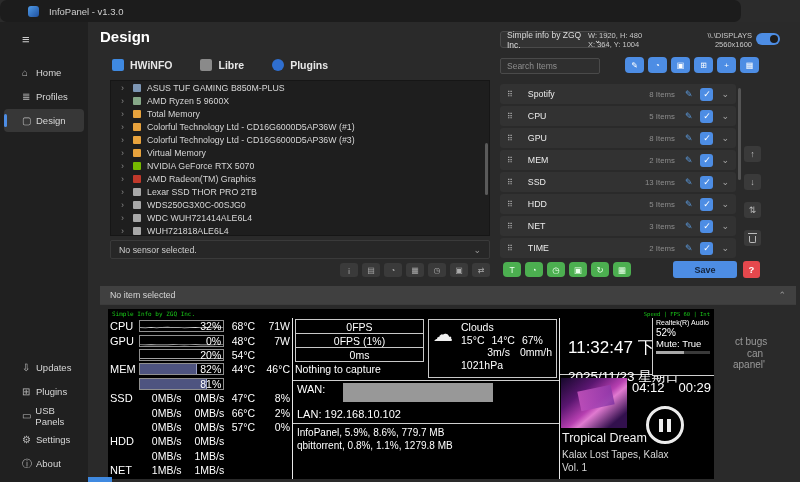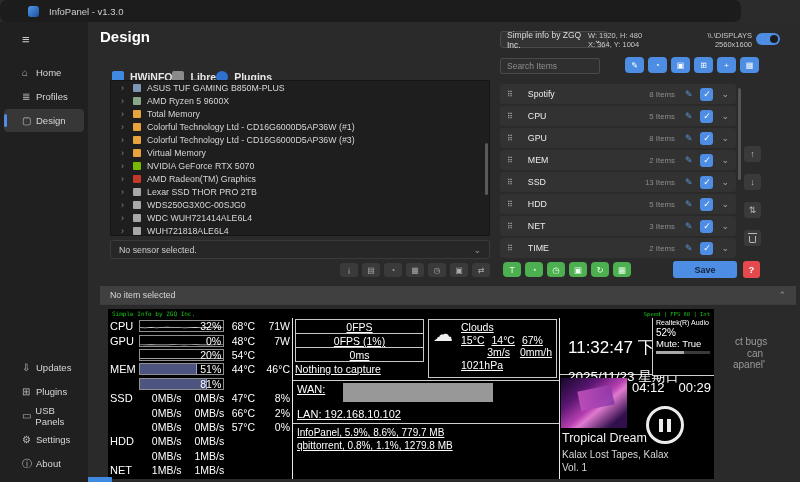--- a/index.html
+++ b/index.html
@@ -18,21 +18,21 @@
   .nav-item { position:relative; display:flex; align-items:center; height:23px; margin:1px 4px; padding-left:18px; border-radius:4px; font-size:9.5px; color:#d8d8d8; cursor:pointer; }
   .nav-item .nav-glyph { width:14px; font-size:10px; color:#bbb; }
   .nav-item.selected { background:#373737; }
   .nav-item.selected::before { content:""; position:absolute; left:0; top:5px; bottom:5px; width:3px; border-radius:2px; background:#4d8de4; }
   .nav-bottom { position:absolute; left:0; bottom:6px; width:88px; }
 
   
   .main { position:absolute; left:88px; top:22px; width:712px; height:460px; background:#2a2a2a; }
   .page-title { position:absolute; left:12px; top:6px; font-size:15px; font-weight:bold; color:#fff; }
 
-  .tabs { position:absolute; left:24px; top:49px; display:flex; }
+  .tabs { position:absolute; left:24px; top:37px; display:flex; gap:28px; }
   .tab { display:flex; align-items:center; gap:6px; font-size:10.5px; font-weight:bold; color:#e8e8e8; cursor:pointer; }
   .tab-icon { width:12px; height:12px; border-radius:2px; display:inline-block; }
 
   
   .tree { position:absolute; left:22px; top:58px; width:380px; height:156px; background:#1e1e1e; border:1px solid #161616; overflow:hidden; }
   .tree-row { display:flex; align-items:center; height:13px; padding-left:10px; font-size:8.8px; color:#d6d6d6; cursor:pointer; }
   .tree-chevron { width:12px; color:#888; font-size:9px; }
   .tree-icn { width:8px; height:8px; border-radius:1px; margin-right:6px; display:inline-block; }
   .tree-thumb { position:absolute; right:1px; top:62px; width:3px; height:52px; background:#5a5a5a; border-radius:2px; }
 
@@ -92,21 +92,21 @@
   .srow { display:flex; align-items:center; height:14.4px; font-size:10.5px; }
   .slabel { width:30px; font-size:11px; }
   .sbox { position:relative; width:88px; height:12px; border:1px solid #8f8f8f; }
   .sbox svg { position:absolute; inset:0; width:100%; height:100%; }
   .sbox .fill { position:absolute; left:0; top:0; bottom:0; background:#4e5480; border-right:1px solid #9aa0c8; }
   .sval { position:absolute; right:2px; top:-1px; font-size:10.5px; font-weight:normal; }
   .scola,.scolb { width:44px; text-align:right; }
   .st1 { width:32px; text-align:right; }
   .st2 { width:36px; text-align:right; }
 
-  .pv-mid { width:267px; border-right:1px solid #e8e8e8; display:flex; flex-direction:column;text-decoration:underline; }
+  .pv-mid { width:267px; border-right:1px solid #e8e8e8; display:flex; flex-direction:column; }
   .pv-mid-top { display:flex; height:63px; border-bottom:1px solid #cfcfcf; }
   .capture-box { width:133px; padding:1px 2px; }
   .cap-row { height:15px; border:1px solid #c8c8c8; margin-bottom:-1px; font-size:10.5px; text-align:center; line-height:14px; }
   .capture-note { font-size:10.5px; margin-top:2px; }
   .weather-box { flex:1; border:1px solid #c8c8c8; margin:1px 2px 2px 2px; position:relative; padding:1px 4px 0 32px; font-size:10.5px; line-height:12.5px; }
   .cloud-icon { position:absolute; left:4px; top:8px; font-size:20px; color:#f0f0f0; }
   .w-line2 span { margin-right:7px; }
   .w-line3 { text-align:right; } .w-line3 span { margin-left:10px; }
   .pv-test { height:17px; border-bottom:1px solid #cfcfcf; font-size:11px; padding:2px 4px 0; }
   .pv-wan { height:26px; padding:2px 4px 0; font-size:11px; display:flex; align-items:flex-start; gap:18px; }
@@ -486,21 +486,21 @@
                 </svg>
                 <b class="sval">20%</b>
               </span>
               <span class="st1">54°C</span>
               <span class="st2"></span>
             </div>
             <div class="srow">
               <span class="slabel">MEM</span>
               <span class="sbox">
                 <i class="fill" style="width: 68%;"></i>
-                <b class="sval">51%</b>
+                <b class="sval">82%</b>
               </span>
               <span class="st1">44°C</span>
               <span class="st2">46°C</span>
             </div>
             <div class="srow">
               <span class="slabel"></span>
               <span class="sbox">
                 <i class="fill" style="width: 81%;"></i>
                 <b class="sval">81%</b>
               </span>

